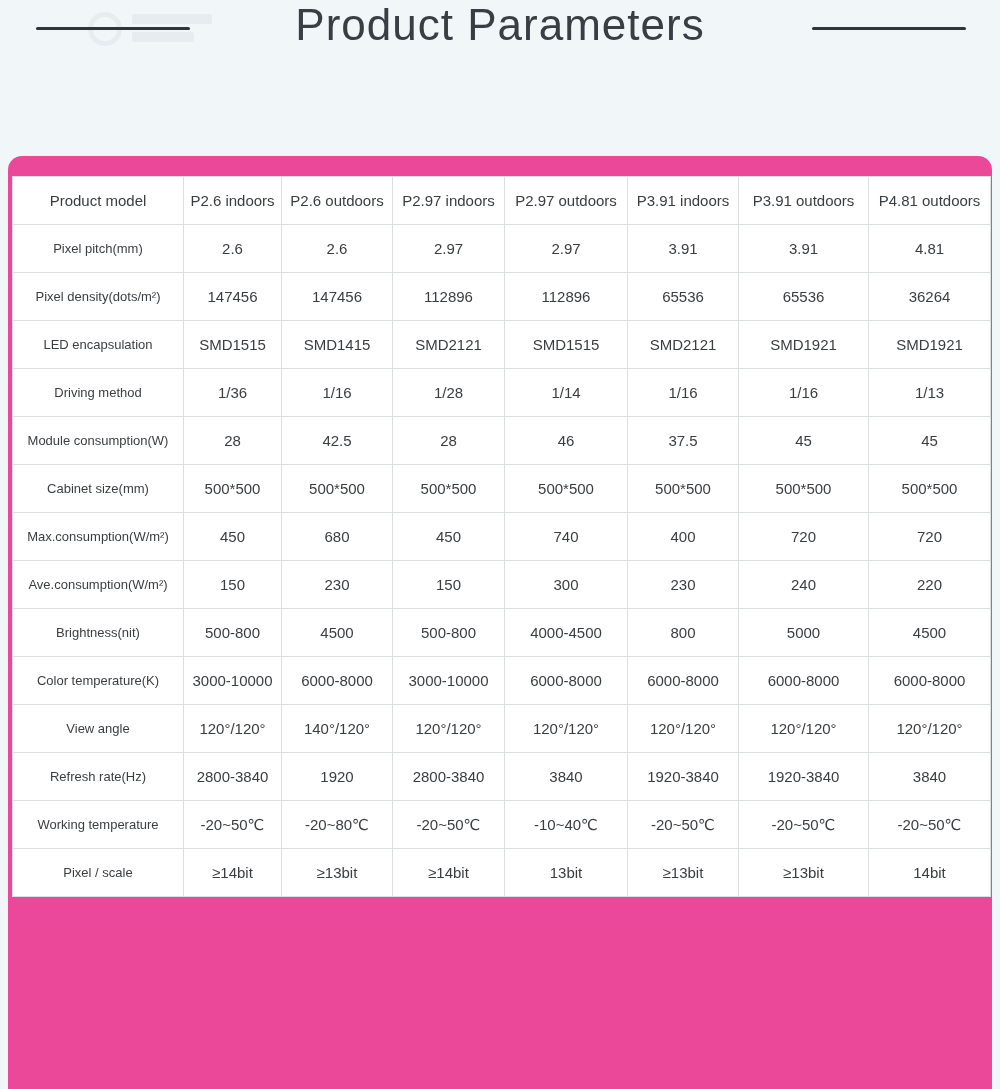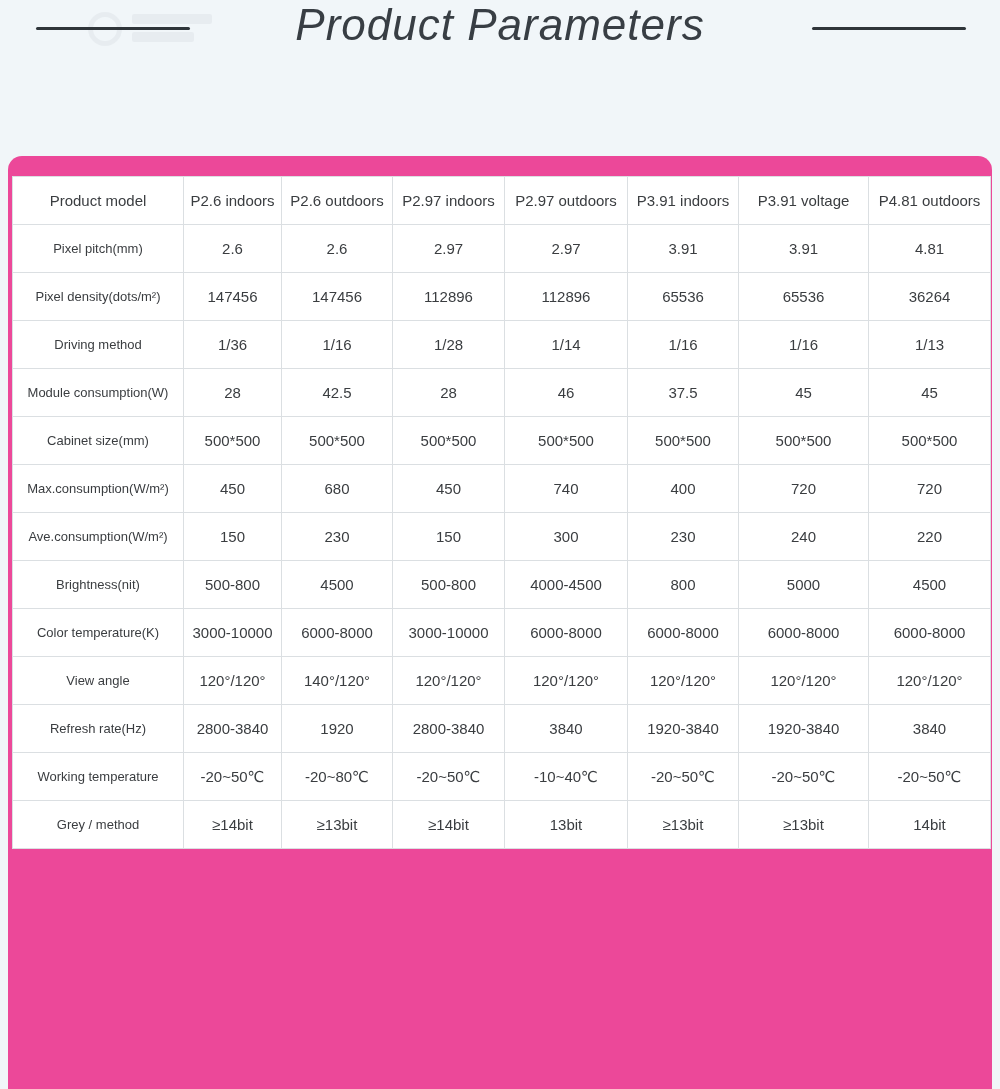--- a/index.html
+++ b/index.html
@@ -6,21 +6,21 @@
   html, body {
     margin: 0; padding: 0;
     width: 1000px; height: 1089px;
     background: #f1f6f9;
     font-family: "Liberation Sans", "DejaVu Sans", sans-serif;
     overflow: hidden;
   }
   .page { position: relative; width: 1000px; height: 1089px; }
 
   
-  .header { position: relative; height: 108px; font-style: italic; }
+  .header { position: relative; height: 108px; }
   .page-title {
     position: absolute; left: 0; right: 0; top: 0;
     text-align: center;
     font-size: 44px; font-weight: 400;
     color: #383e44; letter-spacing: 1px;
     white-space: nowrap;
   }
   .deco-line {
     position: absolute; top: 27px; height: 3px;
     background: #2f353a; border-radius: 2px;
@@ -106,21 +106,21 @@
           <col class="col-7">
       </colgroup>
       <thead data-name="table-header">
           <tr data-name="table-header-row">
             <th data-name="column-header">Product model</th>
             <th data-name="column-header">P2.6 indoors</th>
             <th data-name="column-header">P2.6 outdoors</th>
             <th data-name="column-header">P2.97 indoors</th>
             <th data-name="column-header">P2.97 outdoors</th>
             <th data-name="column-header">P3.91 indoors</th>
-            <th data-name="column-header">P3.91 voltage</th>
+            <th data-name="column-header">P3.91 outdoors</th>
             <th data-name="column-header">P4.81 outdoors</th>
           </tr>
         </thead>
       <tbody data-name="table-body">
           <tr data-name="table-row">
             <th data-name="row-label">Pixel pitch(mm)</th>
             <td data-name="table-cell">2.6</td>
             <td data-name="table-cell">2.6</td>
             <td data-name="table-cell">2.97</td>
             <td data-name="table-cell">2.97</td>
@@ -132,20 +132,30 @@
             <th data-name="row-label">Pixel density(dots/m²)</th>
             <td data-name="table-cell">147456</td>
             <td data-name="table-cell">147456</td>
             <td data-name="table-cell">112896</td>
             <td data-name="table-cell">112896</td>
             <td data-name="table-cell">65536</td>
             <td data-name="table-cell">65536</td>
             <td data-name="table-cell">36264</td>
           </tr>
           <tr data-name="table-row">
+            <th data-name="row-label">LED encapsulation</th>
+            <td data-name="table-cell">SMD1515</td>
+            <td data-name="table-cell">SMD1415</td>
+            <td data-name="table-cell">SMD2121</td>
+            <td data-name="table-cell">SMD1515</td>
+            <td data-name="table-cell">SMD2121</td>
+            <td data-name="table-cell">SMD1921</td>
+            <td data-name="table-cell">SMD1921</td>
+          </tr>
+          <tr data-name="table-row">
             <th data-name="row-label">Driving method</th>
             <td data-name="table-cell">1/36</td>
             <td data-name="table-cell">1/16</td>
             <td data-name="table-cell">1/28</td>
             <td data-name="table-cell">1/14</td>
             <td data-name="table-cell">1/16</td>
             <td data-name="table-cell">1/16</td>
             <td data-name="table-cell">1/13</td>
           </tr>
           <tr data-name="table-row">
@@ -232,21 +242,21 @@
             <th data-name="row-label">Working temperature</th>
             <td data-name="table-cell">-20~50℃</td>
             <td data-name="table-cell">-20~80℃</td>
             <td data-name="table-cell">-20~50℃</td>
             <td data-name="table-cell">-10~40℃</td>
             <td data-name="table-cell">-20~50℃</td>
             <td data-name="table-cell">-20~50℃</td>
             <td data-name="table-cell">-20~50℃</td>
           </tr>
           <tr data-name="table-row">
-            <th data-name="row-label">Grey / method</th>
+            <th data-name="row-label">Pixel / scale</th>
             <td data-name="table-cell">≥14bit</td>
             <td data-name="table-cell">≥13bit</td>
             <td data-name="table-cell">≥14bit</td>
             <td data-name="table-cell">13bit</td>
             <td data-name="table-cell">≥13bit</td>
             <td data-name="table-cell">≥13bit</td>
             <td data-name="table-cell">14bit</td>
           </tr>
         </tbody>
     </table>

